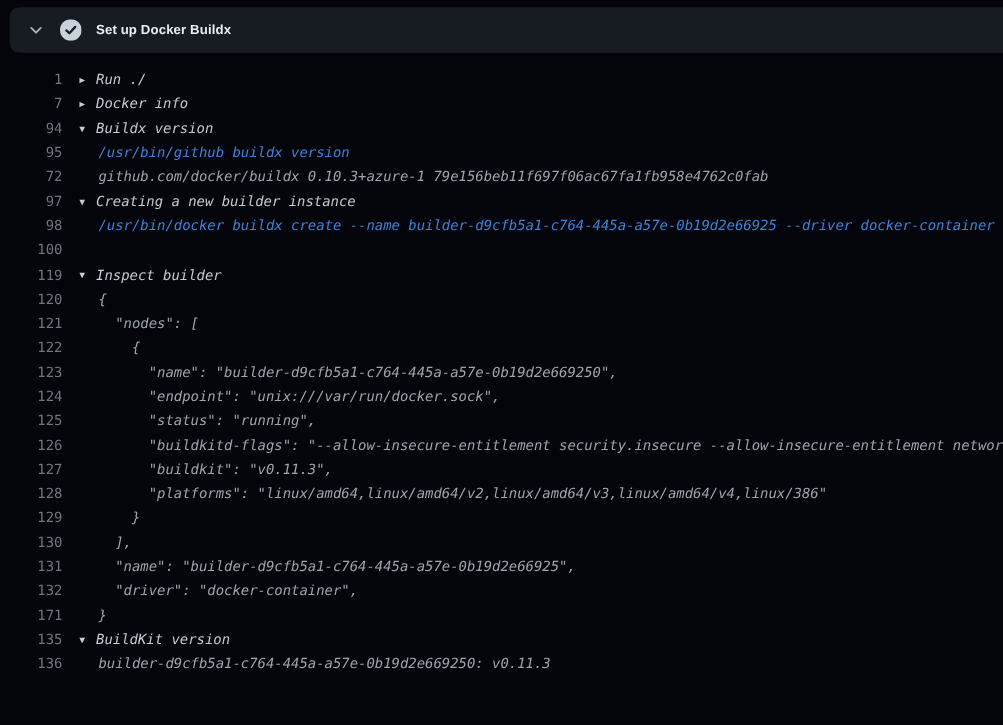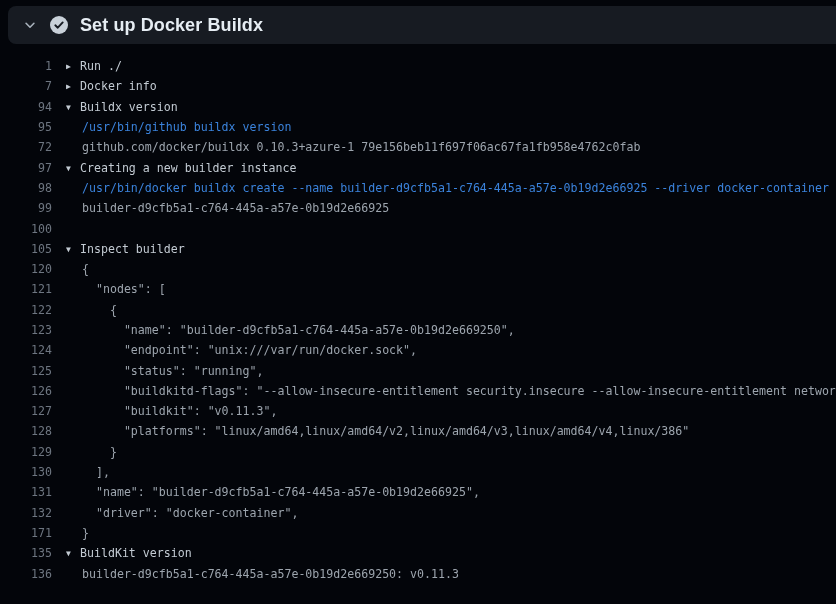--- a/index.html
+++ b/index.html
@@ -38,21 +38,21 @@
   .status-icon {
     width: 18px;
     height: 18px;
     margin-left: 8px;
     flex: none;
     display: flex;
   }
   .step-title {
     margin-left: 12px;
     color: var(--header-title, #e6edf3);
-    font-size: 18px;
+    font-size: 11px;
     font-weight: 600;
     letter-spacing: 0.1px;
     white-space: nowrap;
   }
 
   
   .log {
     position: absolute;
     left: 0;
     top: 56px;
@@ -71,20 +71,21 @@
     flex: none;
     text-align: right;
     color: var(--line-number, #6e7681);
     cursor: pointer;
   }
   .line {
     margin-left: 14px;
     white-space: pre;
     overflow: hidden;
     flex: 1 1 auto;
+    font-style: italic;
   }
   .row.output .line,
   .row.command .line { padding-left: 16px; }
   .row.output .line  { color: var(--output-text, #9da5ae); }
   .row.command .line { color: var(--command-text, #3b83dc); }
   .row.group .line   { color: var(--group-title, #c3cbd3); cursor: pointer; }
   .arrow {
     display: inline-block;
     width: 14px;
     font-size: 8px;
@@ -111,23 +112,22 @@
 </div>
 
 <div class="log" id="log">
     <div class="row group"><span class="num">1</span><span class="line"><span class="arrow">▶</span>Run ./</span></div>
     <div class="row group"><span class="num">7</span><span class="line"><span class="arrow">▶</span>Docker info</span></div>
     <div class="row group"><span class="num">94</span><span class="line"><span class="arrow">▼</span>Buildx version</span></div>
     <div class="row command"><span class="num">95</span><span class="line">/usr/bin/github buildx version</span></div>
     <div class="row output"><span class="num">72</span><span class="line">github.com/docker/buildx 0.10.3+azure-1 79e156beb11f697f06ac67fa1fb958e4762c0fab</span></div>
     <div class="row group"><span class="num">97</span><span class="line"><span class="arrow">▼</span>Creating a new builder instance</span></div>
     <div class="row command"><span class="num">98</span><span class="line">/usr/bin/docker buildx create --name builder-d9cfb5a1-c764-445a-a57e-0b19d2e66925 --driver docker-container</span></div>
-    <div class="row output"><span class="num">99</span><span class="line">builder-d9cfb5a1-c764-445a-a57e-0b19d2e66925</span></div>
     <div class="row group"><span class="num">100</span></div>
-    <div class="row group"><span class="num">105</span><span class="line"><span class="arrow">▼</span>Inspect builder</span></div>
+    <div class="row group"><span class="num">119</span><span class="line"><span class="arrow">▼</span>Inspect builder</span></div>
     <div class="row output"><span class="num">120</span><span class="line">{</span></div>
     <div class="row output"><span class="num">121</span><span class="line">  "nodes": [</span></div>
     <div class="row output"><span class="num">122</span><span class="line">    {</span></div>
     <div class="row output"><span class="num">123</span><span class="line">      "name": "builder-d9cfb5a1-c764-445a-a57e-0b19d2e669250",</span></div>
     <div class="row output"><span class="num">124</span><span class="line">      "endpoint": "unix:///var/run/docker.sock",</span></div>
     <div class="row output"><span class="num">125</span><span class="line">      "status": "running",</span></div>
     <div class="row output"><span class="num">126</span><span class="line">      "buildkitd-flags": "--allow-insecure-entitlement security.insecure --allow-insecure-entitlement network</span></div>
     <div class="row output"><span class="num">127</span><span class="line">      "buildkit": "v0.11.3",</span></div>
     <div class="row output"><span class="num">128</span><span class="line">      "platforms": "linux/amd64,linux/amd64/v2,linux/amd64/v3,linux/amd64/v4,linux/386"</span></div>
     <div class="row output"><span class="num">129</span><span class="line">    }</span></div>

